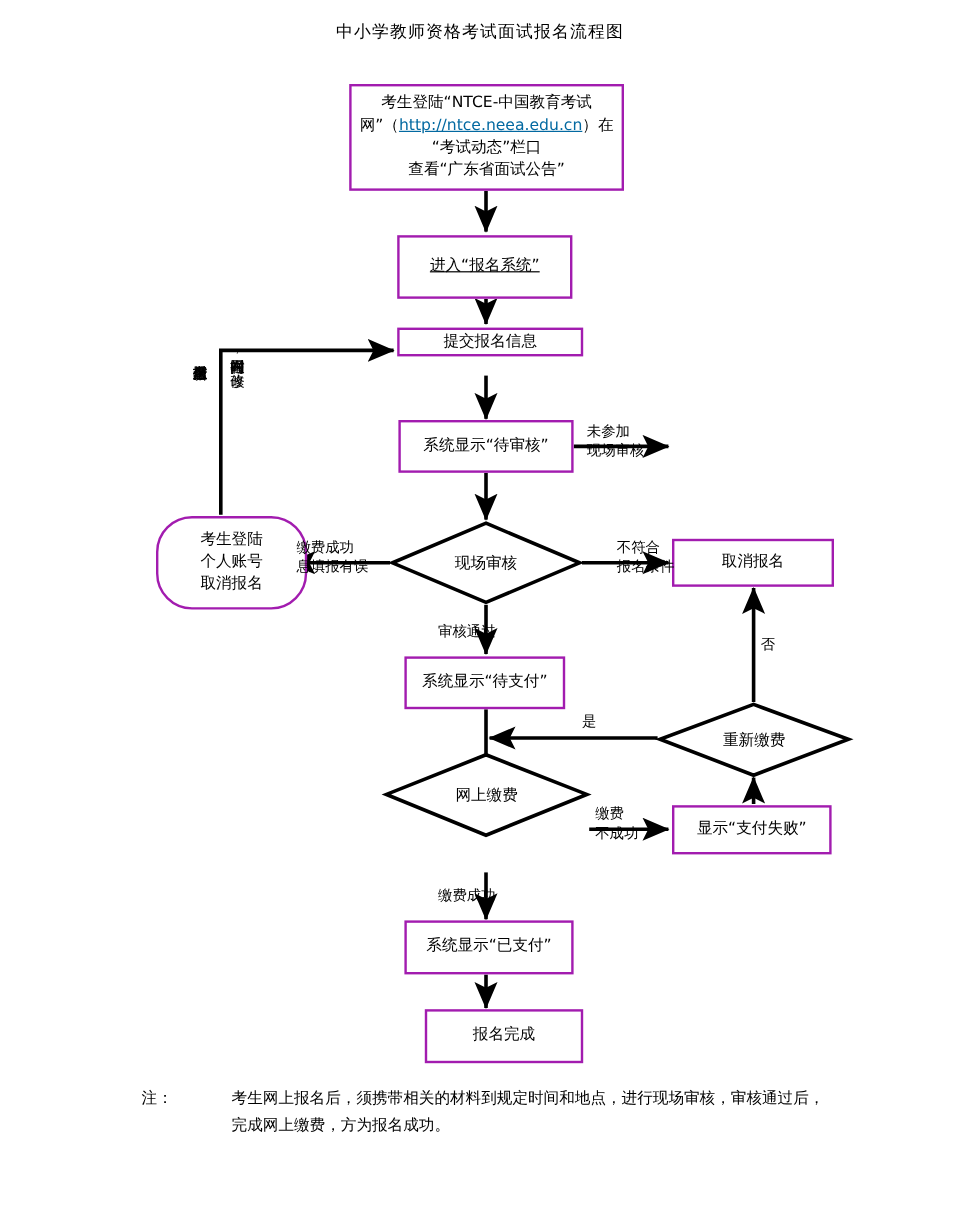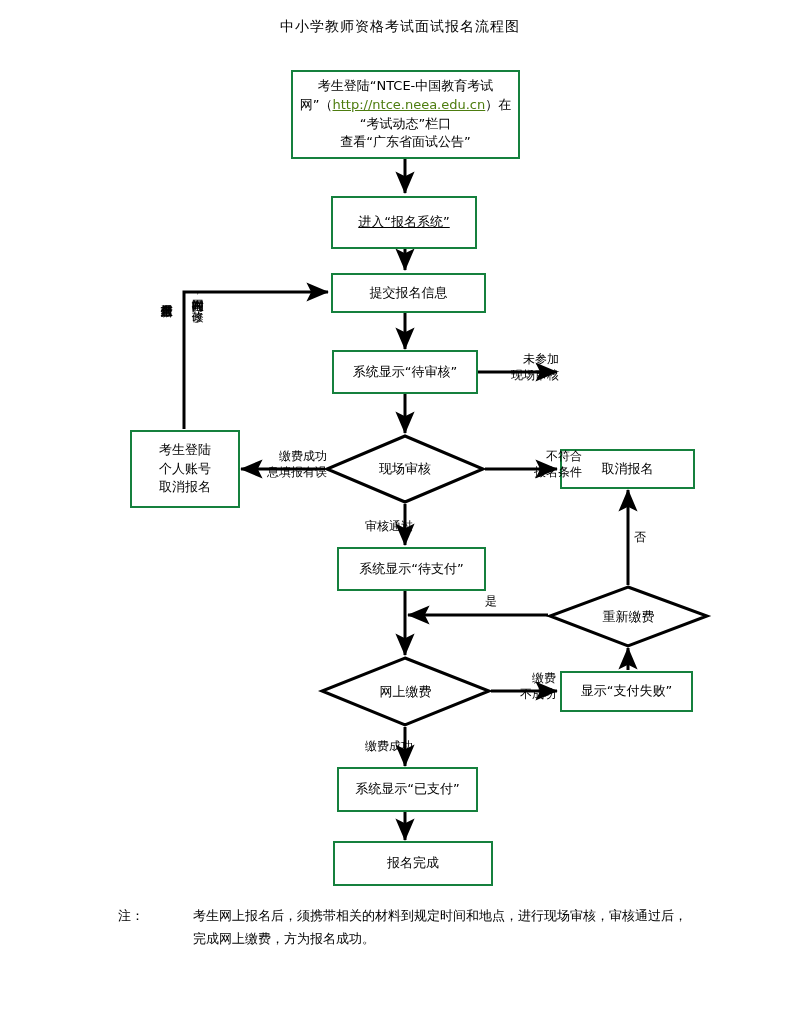--- a/index.html
+++ b/index.html
@@ -39,21 +39,21 @@
     box-sizing: border-box;
     display: flex;
     align-items: center;
     justify-content: center;
     text-align: center;
     font-size: 13px;
     line-height: 1.45;
     background: #ffffff;
   }
   .box {
-    border: 2px solid #15803d;
+    border: 2px solid #a21caf;
   }
   .box .lines {
     padding: 0 4px;
   }
   .diamond-wrap {
     position: absolute;
   }
   .diamond-wrap svg {
     position: absolute;
     left: 0;
@@ -70,40 +70,40 @@
     align-items: center;
     justify-content: center;
     font-size: 13px;
     text-align: center;
   }
   
   .edge-label {
     position: absolute;
     font-size: 12px;
     line-height: 1.3;
-    text-align: right;
+    text-align: left;
     background: transparent;
     white-space: nowrap;
   }
   .edge-label.two-line {
     line-height: 1.35;
   }
   
   .vlabel {
     position: absolute;
     font-size: 12px;
     line-height: 1.15;
     writing-mode: vertical-rl;
     text-orientation: upright;
     letter-spacing: 0px;
     white-space: nowrap;
   }
   
   .link {
-    color: #4d7c0f;
+    color: #0369a1;
     text-decoration: underline;
   }
   
   .note {
     position: absolute;
     left: 118px;
     top: 905px;
     width: 640px;
     font-size: 13px;
     line-height: 1.75;
@@ -184,75 +184,75 @@
       </div>
       <div>“考试动态”栏口</div>
       <div>查看“广东省面试公告”</div>
     </div>
   </div>
 
   <div class="node box" style="left:331px; top:196px; width:146px; height:53px;text-decoration:underline;">
     <div class="lines">进入“报名系统”</div>
   </div>
 
-  <div class="node box" style="left:331px; top:273px; width:155px; height:40px;">
+  <div class="node box" style="left:331px; top:273px; width:155px; height:24px;">
     <div class="lines">提交报名信息</div>
   </div>
 
   <div class="node box" style="left:332px; top:350px; width:146px; height:44px;">
     <div class="lines">系统显示“待审核”</div>
   </div>
 
 
-  <div class="node box" style="left:130px; top:430px; width:110px; height:78px;">
+  <div class="node box" style="left:130px; top:430px; width:126px; height:78px;border-radius:30px;">
     <div class="lines">
       <div>考生登陆</div>
       <div>个人账号</div>
       <div>取消报名</div>
     </div>
   </div>
 
   <div class="diamond-wrap" style="left:325px; top:434px; width:160px; height:70px;">
     <svg width="160" height="70" viewBox="0 0 160 70" xmlns="http://www.w3.org/2000/svg">
       <polygon points="80,2 158,35 80,68 2,35" fill="#ffffff" stroke="#000000" stroke-width="3"></polygon>
     </svg>
     <div class="diamond-label">现场审核</div>
   </div>
 
   <div class="node box" style="left:560px; top:449px; width:135px; height:40px;">
     <div class="lines">取消报名</div>
   </div>
 
-  <div class="node box" style="left:337px; top:547px; width:149px; height:44px;">
+  <div class="node box" style="left:337px; top:547px; width:134px; height:44px;">
     <div class="lines">系统显示“待支付”</div>
   </div>
 
   <div class="diamond-wrap" style="left:548px; top:585px; width:161px; height:63px;">
     <svg width="161" height="63" viewBox="0 0 161 63" xmlns="http://www.w3.org/2000/svg">
       <polygon points="80,2 159,31 80,61 2,31" fill="#ffffff" stroke="#000000" stroke-width="3"></polygon>
     </svg>
     <div class="diamond-label">重新缴费</div>
   </div>
 
-  <div class="diamond-wrap" style="left:320px; top:656px; width:171px; height:71px;">
+  <div class="diamond-wrap" style="left:320px; top:627px; width:171px; height:71px;">
     <svg width="171" height="71" viewBox="0 0 171 71" xmlns="http://www.w3.org/2000/svg">
       <polygon points="85,2 169,35 85,69 2,35" fill="#ffffff" stroke="#000000" stroke-width="3"></polygon>
     </svg>
     <div class="diamond-label">网上缴费</div>
   </div>
 
   <div class="node box" style="left:560px; top:671px; width:133px; height:41px;">
     <div class="lines">显示“支付失败”</div>
   </div>
 
   <div class="node box" style="left:337px; top:767px; width:141px; height:45px;">
     <div class="lines">系统显示“已支付”</div>
   </div>
 
-  <div class="node box" style="left:333px; top:841px; width:160px; height:45px;justify-content:center;">
+  <div class="node box" style="left:354px; top:841px; width:132px; height:45px;justify-content:center;">
     <div class="lines">报名完成</div>
   </div>
 
   <div class="edge-label two-line" style="left:489px; top:351px; width:70px;">
     <div>未参加</div>
     <div>现场审核</div>
   </div>
 
   <div class="edge-label two-line" style="left:247px; top:448px; width:80px;">
     <div>缴费成功</div>

